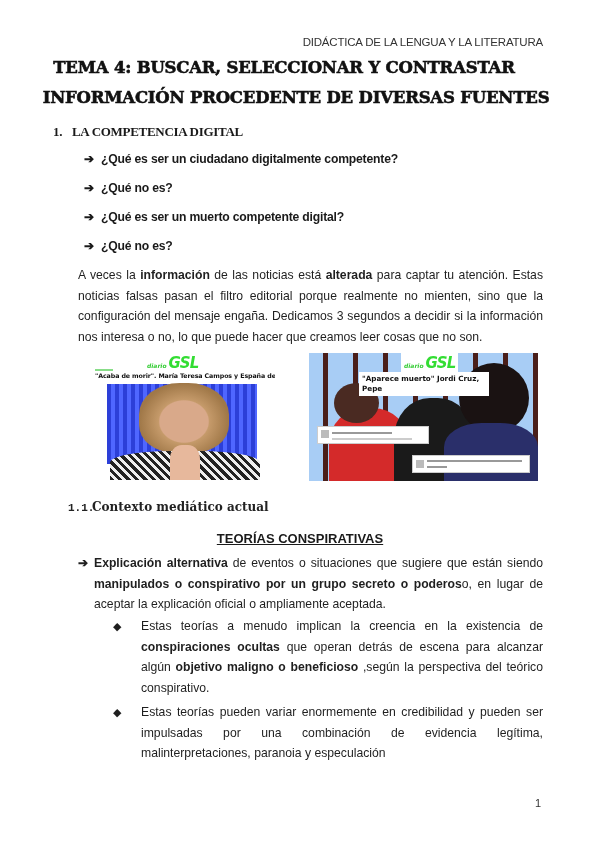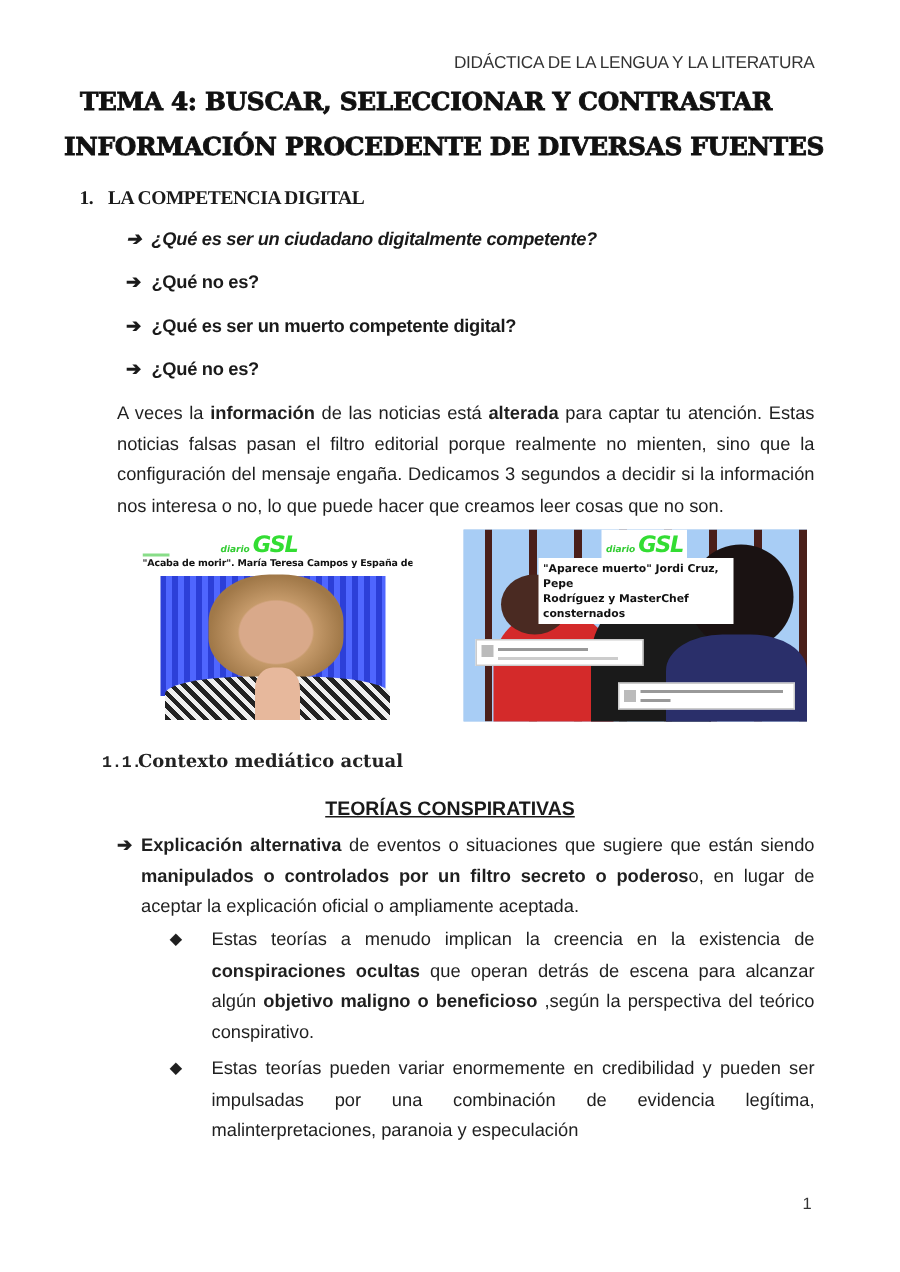--- a/index.html
+++ b/index.html
@@ -81,21 +81,21 @@
 
 <div class="header-right">DIDÁCTICA DE LA LENGUA Y LA LITERATURA</div>
 
 <div class="title l1">TEMA 4: BUSCAR, SELECCIONAR Y CONTRASTAR</div>
 <div class="title l2">INFORMACIÓN PROCEDENTE DE DIVERSAS FUENTES</div>
 
 <div class="section-heading">
   <span class="num">1.</span><span>LA COMPETENCIA DIGITAL</span>
 </div>
 
-<div class="q-item" style="top:152px;font-style:italic;">
+<div class="q-item" style="top:152px;">
   <span class="arrow">➔</span><span>¿Qué es ser un ciudadano digitalmente competente?</span>
 </div>
 <div class="q-item" style="top:181px;">
   <span class="arrow">➔</span><span>¿Qué no es?</span>
 </div>
 <div class="q-item" style="top:210px;">
   <span class="arrow">➔</span><span>¿Qué es ser un muerto competente digital?</span>
 </div>
 <div class="q-item" style="top:239px;">
   <span class="arrow">➔</span><span>¿Qué no es?</span>
@@ -122,21 +122,20 @@
   <div style="position:absolute; left:20px; top:55px; width:80px; height:80px; border-radius:45% 45% 0 0; background:#d42a2a;"></div>
   <div style="position:absolute; left:25px; top:30px; width:45px; height:40px; border-radius:50%; background:#4a2a22;"></div>
   <div style="position:absolute; left:85px; top:45px; width:80px; height:90px; border-radius:45% 45% 0 0; background:#1a1a1a;"></div>
   <div style="position:absolute; left:150px; top:10px; width:70px; height:70px; border-radius:50%; background:#1a1212;"></div>
   <div style="position:absolute; left:135px; top:70px; width:94px; height:60px; border-radius:40% 40% 0 0; background:#2a2f6a;"></div>
   <div class="gsl-logo" style="left:92px; top:0px; background:#fff; padding:0 3px;">
     <span class="small">diario</span><span class="big">GSL</span>
   </div>
   <div class="headline-box" style="left:50px; top:19px; width:130px; padding:2px 3px; font-size:7.2px; line-height:10px;">
     <div>"Aparece muerto" Jordi Cruz, Pepe</div>
-    <div>Rodríguez y MasterChef consternados</div>
   </div>
   <div style="position:absolute; left:8px; top:73px; width:112px; height:18px; background:#fff; border:1px solid #ccc;">
     <div style="position:absolute; left:3px; top:3px; width:8px; height:8px; background:#bbb;"></div>
     <div style="position:absolute; left:14px; top:5px; width:60px; height:2px; background:#999;"></div>
     <div style="position:absolute; left:14px; top:11px; width:80px; height:2px; background:#ccc;"></div>
   </div>
   <div style="position:absolute; left:103px; top:102px; width:118px; height:18px; background:#fff; border:1px solid #ccc;">
     <div style="position:absolute; left:3px; top:4px; width:8px; height:8px; background:#bbb;"></div>
     <div style="position:absolute; left:14px; top:4px; width:95px; height:2px; background:#999;"></div>
     <div style="position:absolute; left:14px; top:10px; width:20px; height:2px; background:#999;"></div>
@@ -145,21 +144,21 @@
 
 <div class="subheading">
   <span class="num">1.1.</span><span>Contexto mediático actual</span>
 </div>
 
 <div class="center-heading">TEORÍAS CONSPIRATIVAS</div>
 
 <div class="arrow-para" style="top:553px;">
   <span class="arrow">➔</span>
   <div class="body">
-    <b>Explicación alternativa</b><span> de eventos o situaciones que sugiere que están siendo </span><b>manipulados o controlados por un filtro secreto o poderos</b><span>o, en lugar de aceptar la explicación oficial o ampliamente aceptada.</span>
+    <b>Explicación alternativa</b><span> de eventos o situaciones que sugiere que están siendo </span><b>manipulados o conspirativo por un grupo secreto o poderos</b><span>o, en lugar de aceptar la explicación oficial o ampliamente aceptada.</span>
   </div>
 </div>
 
 <div class="diamond-para" style="top:616px;">
   <span class="diamond">◆</span>
   <div class="body">
     <span>Estas teorías a menudo implican la creencia en la existencia de </span><b>conspiraciones ocultas</b><span> que operan detrás de escena para alcanzar algún </span><b>objetivo maligno o beneficioso</b><span> ,según la perspectiva del teórico conspirativo.</span>
   </div>
 </div>
 

